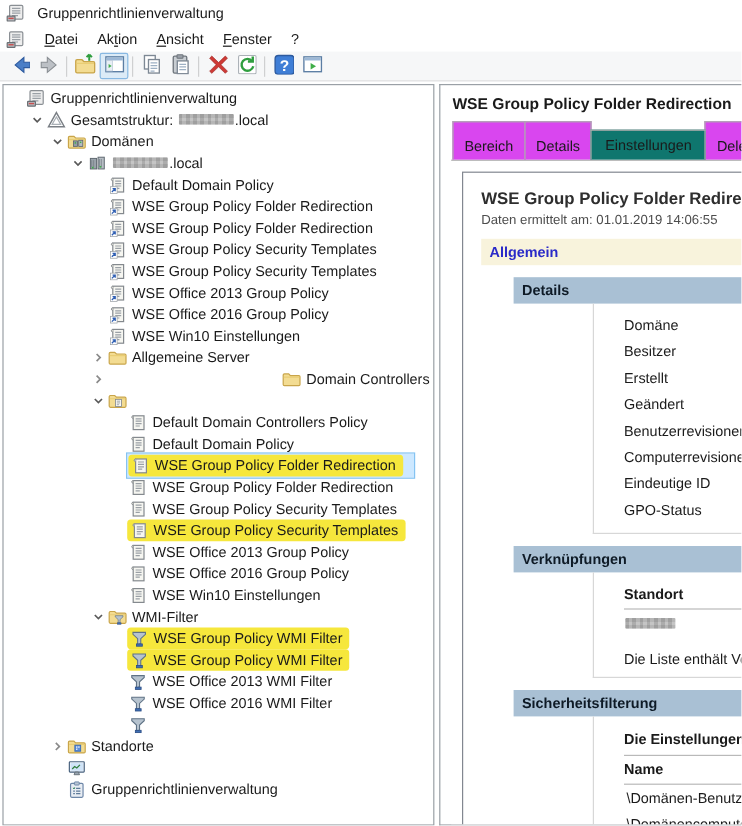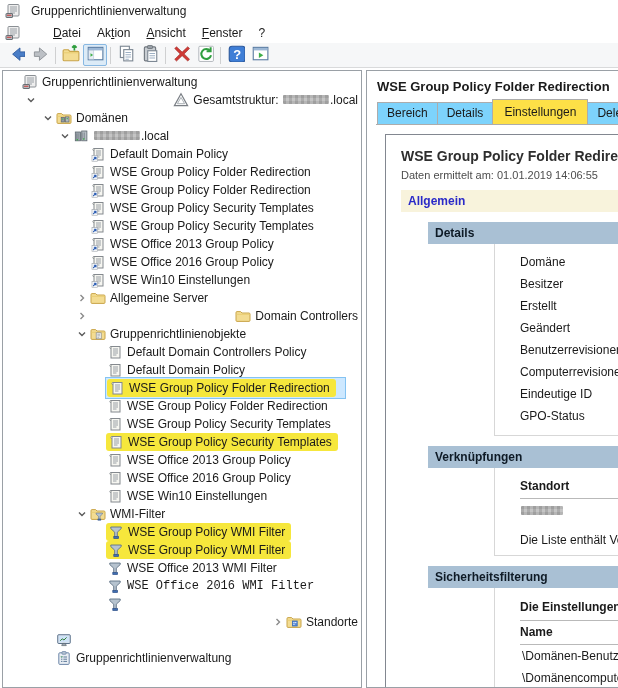--- a/index.html
+++ b/index.html
@@ -1,21 +1,21 @@
 <!DOCTYPE html>
 <html><head>
 <meta charset="utf-8">
 <style>
   * { box-sizing: border-box; margin: 0; padding: 0; }
   html,body { width: 618px; height: 688px; overflow: hidden; }
   body { font-family: "Liberation Sans", sans-serif; background: #fff; color: #1a1a1a; }
 
   
   .titlebar { height: 22px; display: flex; align-items: center; gap: 6px; padding-left: 5px; font-size: 12px; background: #fff; }
-  .menubar { height: 21px; display: flex; align-items: center; gap: 16px; padding-left: 5px; font-size: 12px; background: #fff; }
+  .menubar { height: 21px; display: flex; align-items: center; gap: 0; padding-left: 5px; font-size: 12px; background: #fff; }
   .menubar .menu-icon { margin-right: 8px; display: flex; }
   .menu-item { padding: 2px 8px; cursor: default; }
   .menu-item u { text-decoration: underline; }
   .toolbar { height: 25px; display: flex; align-items: center; padding-left: 4px; background: #f6f7f8; border-bottom: 1px solid #d9dadb; }
   .tb-btn { width: 24px; height: 22px; display: flex; align-items: center; justify-content: center; border: 1px solid transparent; border-radius: 2px; }
   .tb-btn.active { background: #dcebf7; border-color: #88b8e2; }
   .tb-sep { width: 1px; height: 17px; background: #cfd0d1; margin: 0 3px; }
 
   
   .main { height: 620px; display: flex; padding: 2px 0 0 2px; gap: 4px; background: #fff; }
@@ -30,22 +30,22 @@
   .row-inner { display: flex; align-items: center; padding: 0 3px 0 1px; }
   .row-inner.hl { background: #f6e73c; border-radius: 3px; padding: 1px 6px 1px 2px; }
   .sel-wrap { display: flex; align-items: center; background: #cde8ff; outline: 1px solid #84c3f2; padding: 1px 9px 1px 1px; }
   .censor { display: inline-block; height: 9px; border-radius: 1px; vertical-align: baseline; margin: 0 1px;
             background: repeating-linear-gradient(90deg,#c7c7c7 0 3px,#e3e3e3 3px 6px),repeating-linear-gradient(0deg,#cccccc 0 3px,#dddddd 3px 6px);
             background-blend-mode: multiply; }
 
   
   .pane-title { font-size: 13px; font-weight: bold; white-space: nowrap; overflow: hidden; margin: 2px 0 7px 1px; }
   .tabs { display: flex; align-items: flex-end; white-space: nowrap; margin-left: 1px; }
-  .tab { font-size: 12px; padding: 3px 9px 4px 9px; border: 1px solid #acacac; border-bottom: none; background: #7dd3fc; margin-right: -1px; position: relative; }
-  .tab.active { background: #fde047; padding: 5px 11px 5px 11px; z-index: 2; margin-top: -2px; }
+  .tab { font-size: 12px; padding: 13px 9px 4px 9px; border: 1px solid #acacac; border-bottom: none; background: #d946ef; margin-right: -1px; position: relative; }
+  .tab.active { background: #0f766e; padding: 5px 11px 5px 11px; z-index: 2; margin-top: -2px; }
   .tab-body { flex: 1; border-top: 1px solid #acacac; margin-right: -2px; padding: 9px 0 0 9px; overflow: hidden; background: #fff; }
 
   .report { border: 1px solid #828790; background: #fff; height: 560px; overflow: hidden; padding: 13px 0 0 15px; margin-right: -4px; }
   .rpt-title { font-size: 14px; font-weight: bold; white-space: nowrap; color: #2e2e2e; }
   .rpt-date { font-size: 11px; color: #4d4d4d; margin: 5px 0 9px 0; white-space: nowrap; }
   .sec-general { background: #f8f3dc; color: #2a2ac8; font-weight: bold; font-size: 12px; padding: 4px 7px; white-space: nowrap; }
   .sec-bar { background: #a9c0d4; color: #0e1a26; font-weight: bold; font-size: 12px; padding: 4px 7px; margin: 10px 0 0 27px; white-space: nowrap; }
   .sec-box { margin-left: 93px; border: 1px solid #d7d7d7; border-top: none; padding: 7px 0 8px 25px; font-size: 12px; }
   .d-row { height: 22px; display: flex; align-items: center; white-space: nowrap; }
   .col-head { font-weight: bold; padding: 4px 0 5px 0; border-bottom: 1px solid #b9b9b9; white-space: nowrap; }
@@ -162,21 +162,21 @@
             <svg width="16" height="16" viewBox="0 0 16 16">
               <rect x="3" y="1.5" width="11" height="11.5" rx="1" fill="#eeeeee" stroke="#8a8f94"></rect>
               <path d="M5 4h7M5 6h7M5 8h7M5 10h5" stroke="#9aa0a6" stroke-width="1"></path>
               <rect x="1" y="10.5" width="6.5" height="4" rx=".5" fill="#b8bcc0" stroke="#6a6f74"></rect>
               <rect x="2" y="11.7" width="4.4" height="1.2" fill="#c85050"></rect>
             </svg>
           </span>
           <span>Gruppenrichtlinienverwaltung</span>
         </span>
       </div>
-      <div class="tree-row" style="padding-left: 21px; justify-content: space-between;">
+      <div class="tree-row" style="padding-left: 21px;">
         <span class="chev">
           <svg width="10" height="10">
             <path d="M2 3.5l3 3 3-3" fill="none" stroke="#5a5a5a" stroke-width="1.4"></path>
           </svg>
         </span>
         <span class="row-inner">
           <span class="t-icon">
             <svg width="16" height="16" viewBox="0 0 16 16">
               <path d="M8 1.8L14.6 13.6H1.4z" fill="#fff" stroke="#7a7f85" stroke-width="1.2"></path>
               <path d="M8 5.4l3.6 6.3H4.4z" fill="none" stroke="#aab0b6" stroke-width="1"></path>
@@ -384,21 +384,20 @@
         </span>
         <span class="row-inner">
           <span class="t-icon">
             <svg width="16" height="16" viewBox="0 0 16 16">
               <path d="M1 4.6C1 4 1.4 3.6 2 3.6h3.6L7 5h7c.6 0 1 .4 1 1v6.4c0 .6-.4 1-1 1H2c-.6 0-1-.4-1-1z" fill="#f3dc92" stroke="#c9a54a"></path>
               <path d="M1.5 6.3h13" stroke="#e9cd74" stroke-width="1"></path>
               <rect x="6.2" y="6.8" width="5" height="6" fill="#fbfbf7" stroke="#84898e" stroke-width=".7"></rect>
               <path d="M7.3 8.3h2.8M7.3 9.8h2.8M7.3 11.3h2" stroke="#9aa0a6" stroke-width=".8"></path>
             </svg>
           </span>
-          <span>Gruppenrichtlinienobjekte</span>
         </span>
       </div>
       <div class="tree-row" style="padding-left: 89px; text-align: right;">
         <span class="chev"></span>
         <span class="row-inner">
           <span class="t-icon">
             <svg width="16" height="16" viewBox="0 0 16 16">
               <rect x="4" y="2.5" width="9" height="11.5" fill="#f6f6f1" stroke="#84898e"></rect>
               <path d="M6 5h5M6 7h5M6 9h5M6 11h3.5" stroke="#9aa0a6" stroke-width="1"></path>
               <path d="M4 2.5c-1.6 0-1.6 2.2 0 2.2" fill="#ddddd4" stroke="#84898e" stroke-width=".8"></path>
@@ -562,21 +561,21 @@
         <span class="row-inner">
           <span class="t-icon">
             <svg width="16" height="16" viewBox="0 0 16 16">
               <path d="M2.8 3h10.4v1.6L9.3 8.2v4.1l-2.6 1.2V8.2L2.8 4.6z" fill="#b6c3cf" stroke="#5f7285" stroke-width=".9"></path>
               <rect x="5.8" y="12.6" width="4.8" height="1.9" fill="#3f6fb5" stroke="#2d4f86" stroke-width=".7"></rect>
             </svg>
           </span>
           <span>WSE Office 2013 WMI Filter</span>
         </span>
       </div>
-      <div class="tree-row" style="padding-left: 89px; font-family: Liberation Mono, monospace;">
+      <div class="tree-row" style="padding-left: 89px;">
         <span class="chev"></span>
         <span class="row-inner">
           <span class="t-icon">
             <svg width="16" height="16" viewBox="0 0 16 16">
               <path d="M2.8 3h10.4v1.6L9.3 8.2v4.1l-2.6 1.2V8.2L2.8 4.6z" fill="#b6c3cf" stroke="#5f7285" stroke-width=".9"></path>
               <rect x="5.8" y="12.6" width="4.8" height="1.9" fill="#3f6fb5" stroke="#2d4f86" stroke-width=".7"></rect>
             </svg>
           </span>
           <span>WSE Office 2016 WMI Filter</span>
         </span>
@@ -585,21 +584,21 @@
         <span class="chev"></span>
         <span class="row-inner">
           <span class="t-icon">
             <svg width="16" height="16" viewBox="0 0 16 16">
               <path d="M2.8 3h10.4v1.6L9.3 8.2v4.1l-2.6 1.2V8.2L2.8 4.6z" fill="#b6c3cf" stroke="#5f7285" stroke-width=".9"></path>
               <rect x="5.8" y="12.6" width="4.8" height="1.9" fill="#3f6fb5" stroke="#2d4f86" stroke-width=".7"></rect>
             </svg>
           </span>
         </span>
       </div>
-      <div class="tree-row" style="padding-left: 38px; justify-content: flex-end;">
+      <div class="tree-row" style="padding-left: 38px;">
         <span class="chev">
           <svg width="10" height="10">
             <path d="M3.5 2l3 3-3 3" fill="none" stroke="#8a8a8a" stroke-width="1.4"></path>
           </svg>
         </span>
         <span class="row-inner">
           <span class="t-icon">
             <svg width="16" height="16" viewBox="0 0 16 16">
               <path d="M1 4.6C1 4 1.4 3.6 2 3.6h3.6L7 5h7c.6 0 1 .4 1 1v6.4c0 .6-.4 1-1 1H2c-.6 0-1-.4-1-1z" fill="#f3dc92" stroke="#c9a54a"></path>
               <path d="M1.5 6.3h13" stroke="#e9cd74" stroke-width="1"></path>

